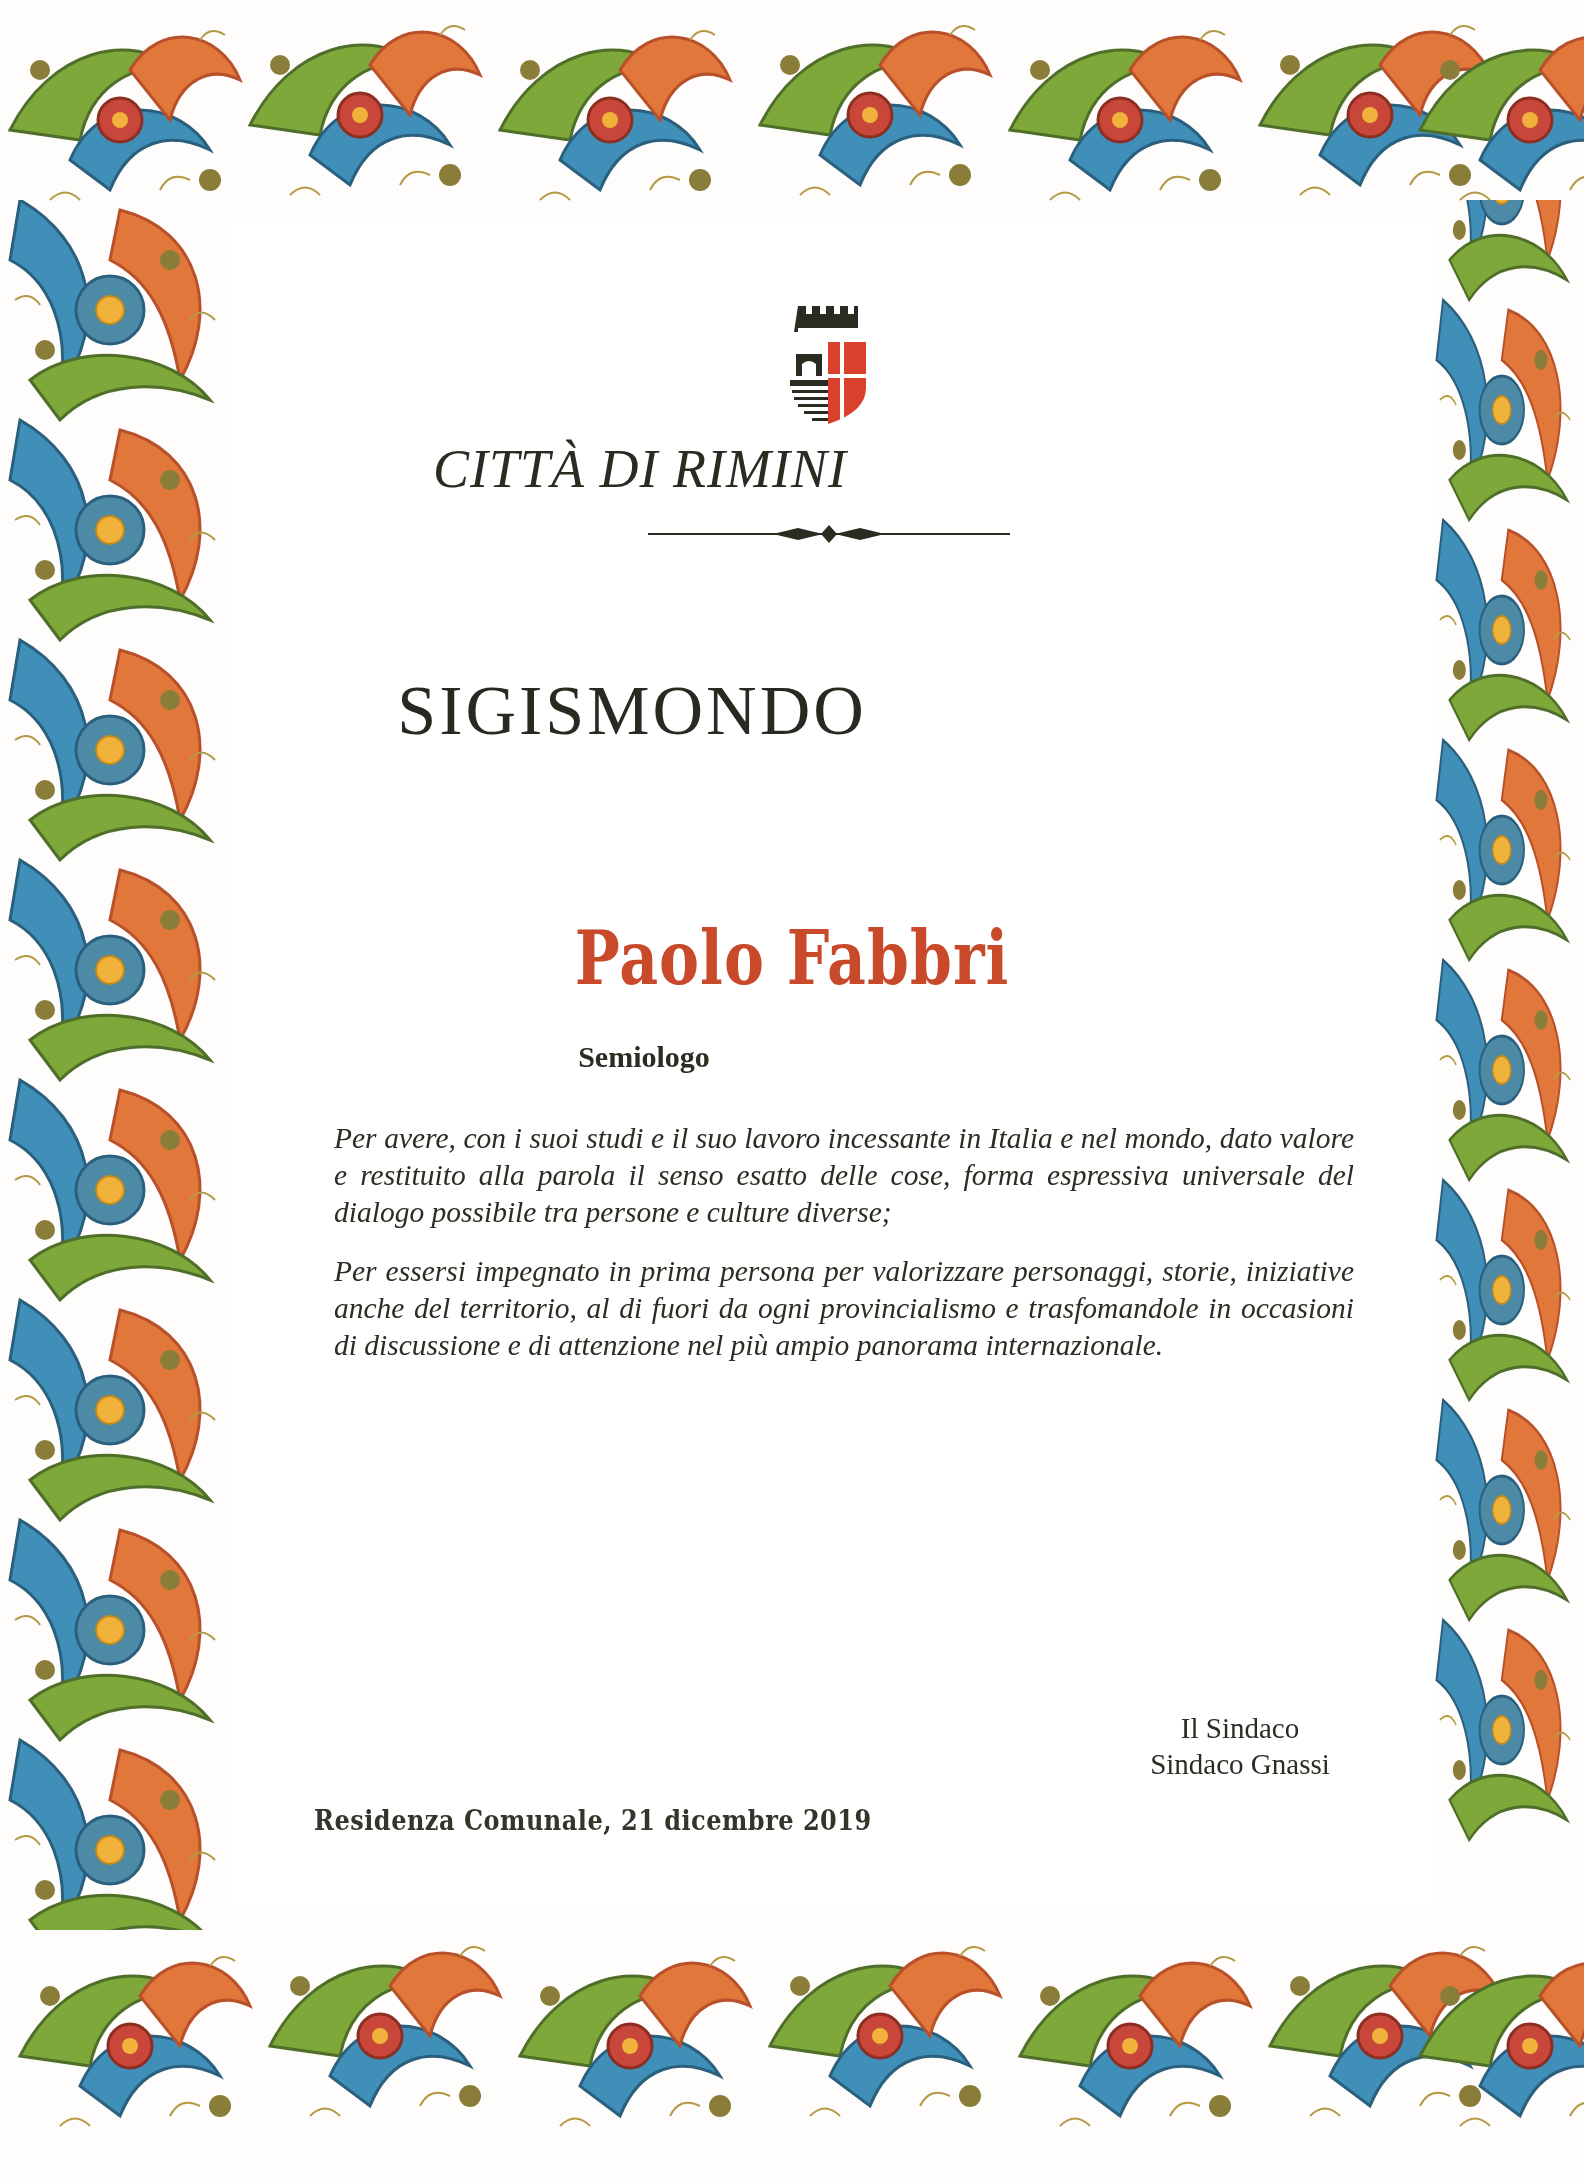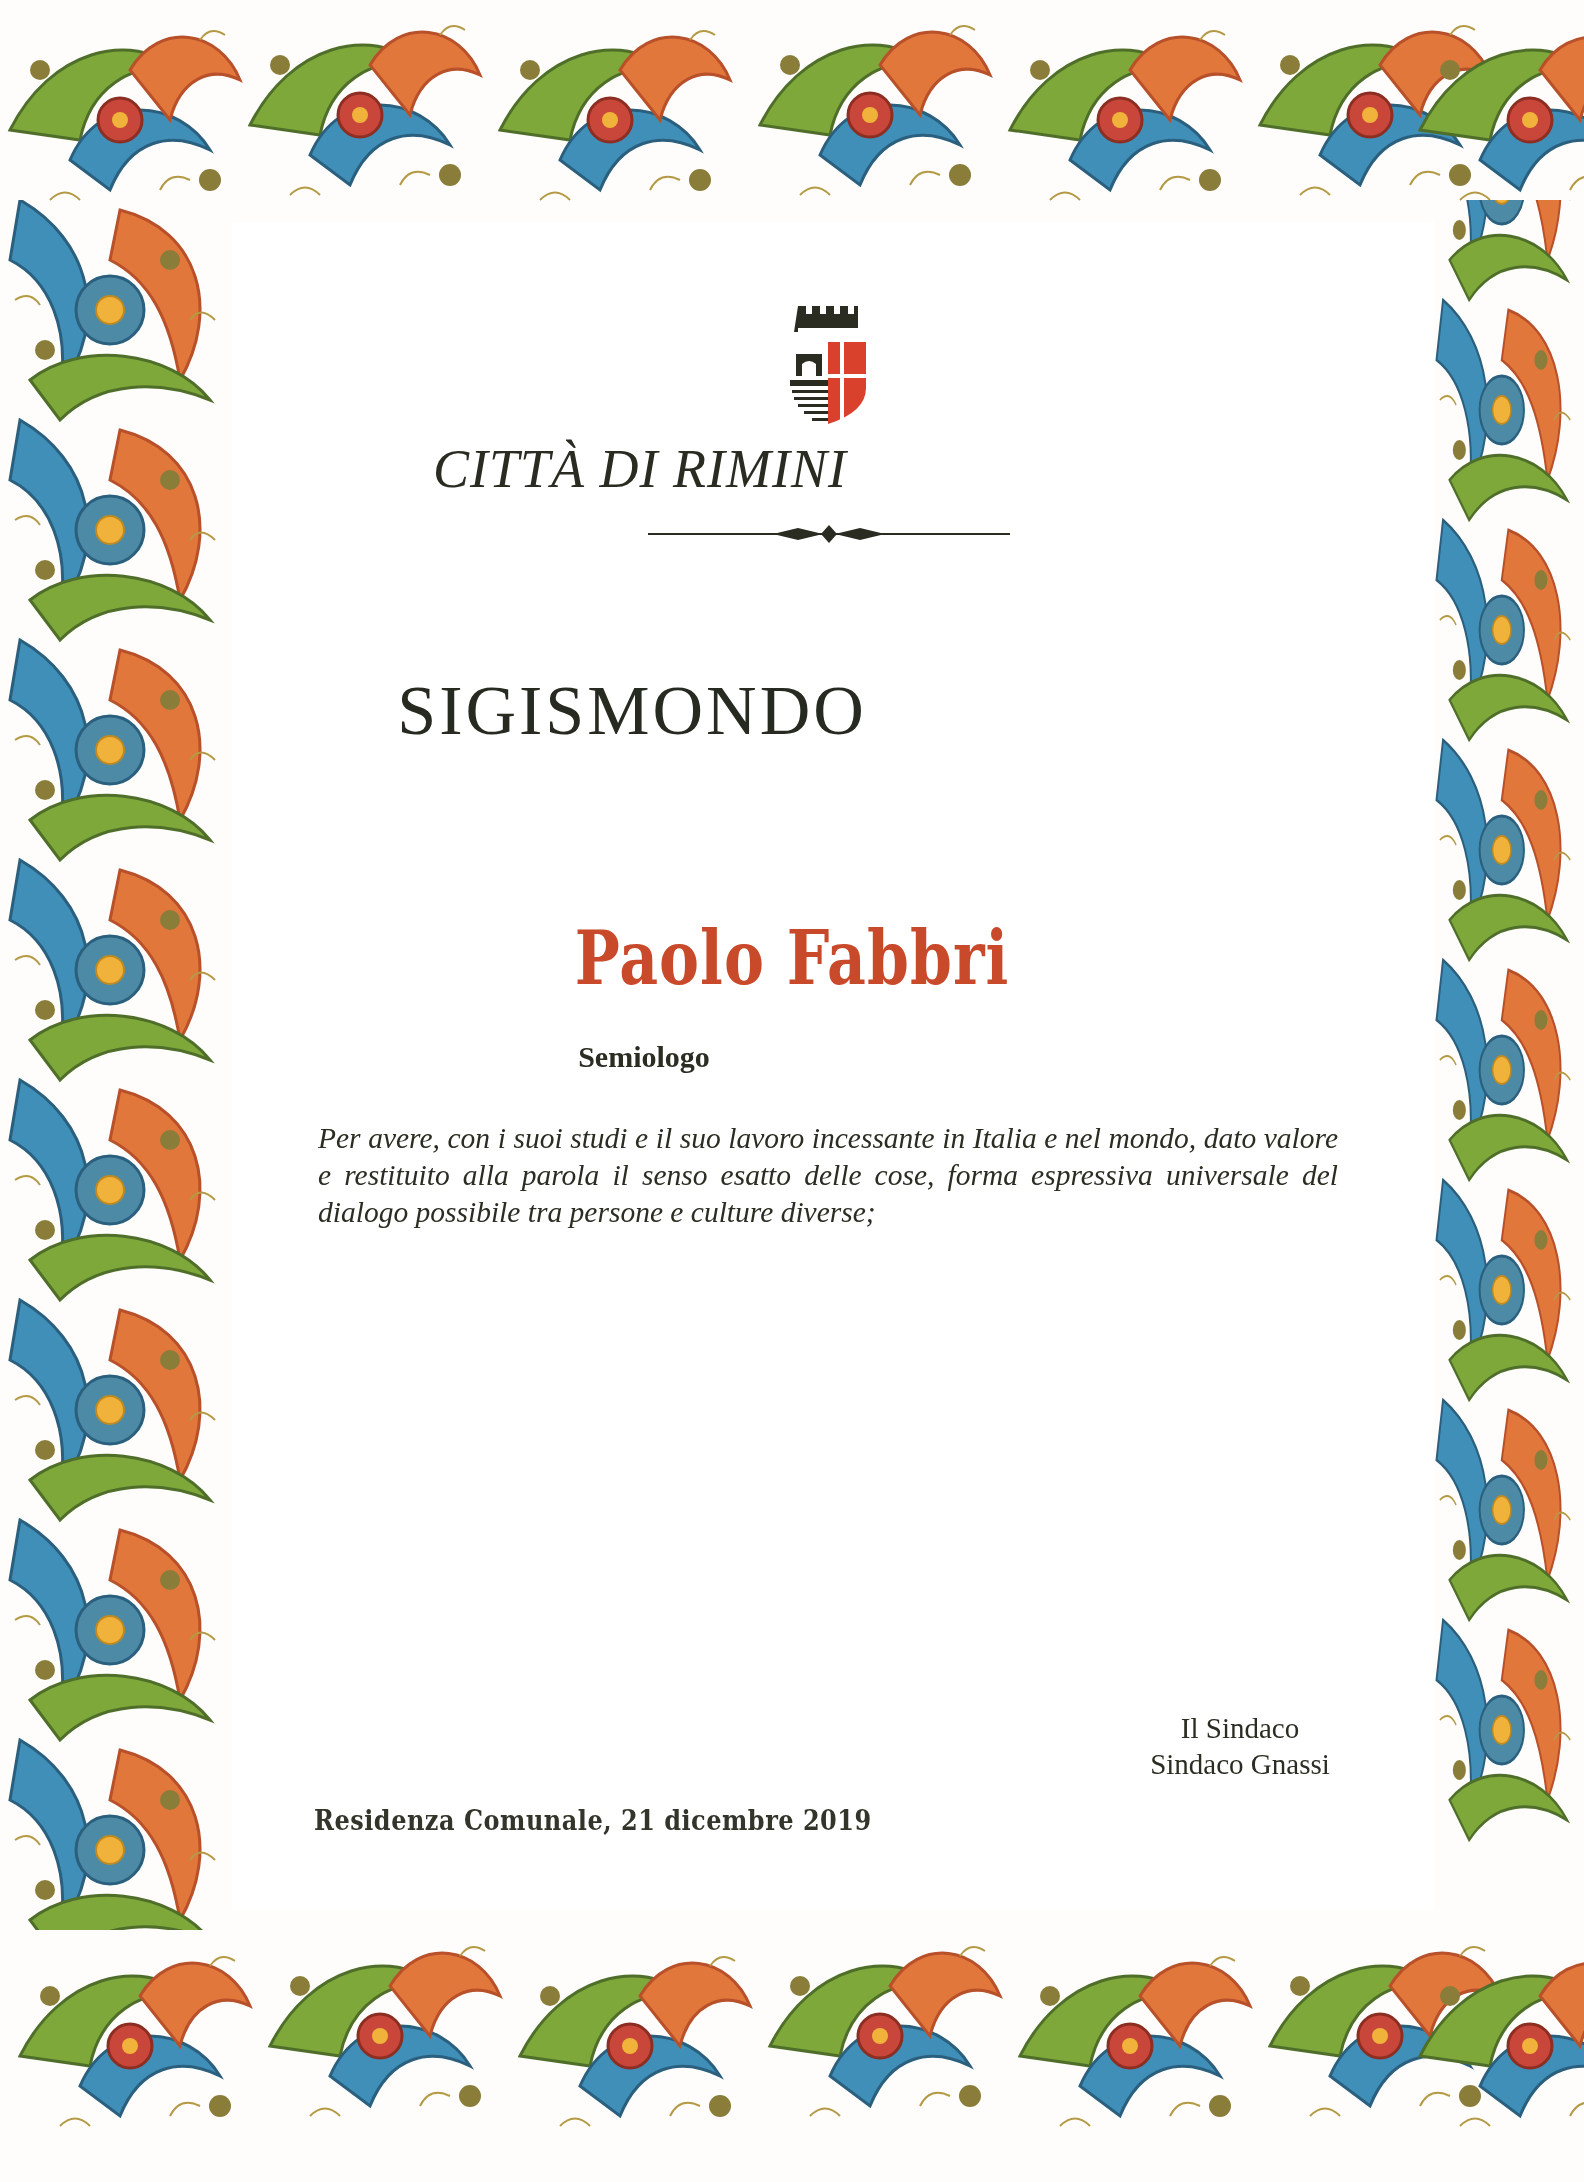--- a/index.html
+++ b/index.html
@@ -37,21 +37,21 @@
   .recipient {
     position: absolute; left: 0; width: 1584px; top: 923px; text-align: center;
     font-family: "DejaVu Serif", serif; font-weight: bold; font-size: 60px;
     color: #c84a2a; letter-spacing: 1px; transform: scaleY(1.25);
   }
   .role {
     position: absolute; left: 0; width: 1288px; top: 1040px; text-align: center;
     font-size: 30px; font-weight: bold; color: #2b2d22;
   }
   .motivations {
-    position: absolute; left: 318px; top: 1120px; width: 1020px;
+    position: absolute; left: 334px; top: 1120px; width: 1020px;
   }
   .motivation {
     font-style: italic; font-size: 29.5px; line-height: 37px; text-align: justify;
     margin: 0 0 22px 0; color: #2b2d22;
   }
   .signatory {
     position: absolute; left: 1080px; width: 320px; top: 1710px; text-align: center;
     font-size: 29px; line-height: 36px; color: #2b2d22;
   }
   .place-date {
@@ -169,20 +169,21 @@
 
 <div class="award-title">
   <div>SIGISMONDO</div>
 </div>
 
 <div class="recipient">Paolo Fabbri</div>
 <div class="role">Semiologo</div>
 
 <div class="motivations">
   <p class="motivation">Per avere, con i suoi studi e il suo lavoro incessante in Italia e nel mondo, dato valore e restituito alla parola il senso esatto delle cose, forma espressiva universale del dialogo possibile tra persone e culture diverse;</p>
+  <p class="motivation">Per essersi impegnato in prima persona per valorizzare personaggi, storie, iniziative anche del territorio, al di fuori da ogni provincialismo e trasfomandole in occasioni di discussione e di attenzione nel più ampio panorama internazionale.</p>
 </div>
 
 <div class="signatory">
   <div>Il Sindaco</div>
   <div>Sindaco Gnassi</div>
 </div>
 
 <div class="place-date">Residenza Comunale, 21 dicembre 2019</div>
 
 </body></html>

